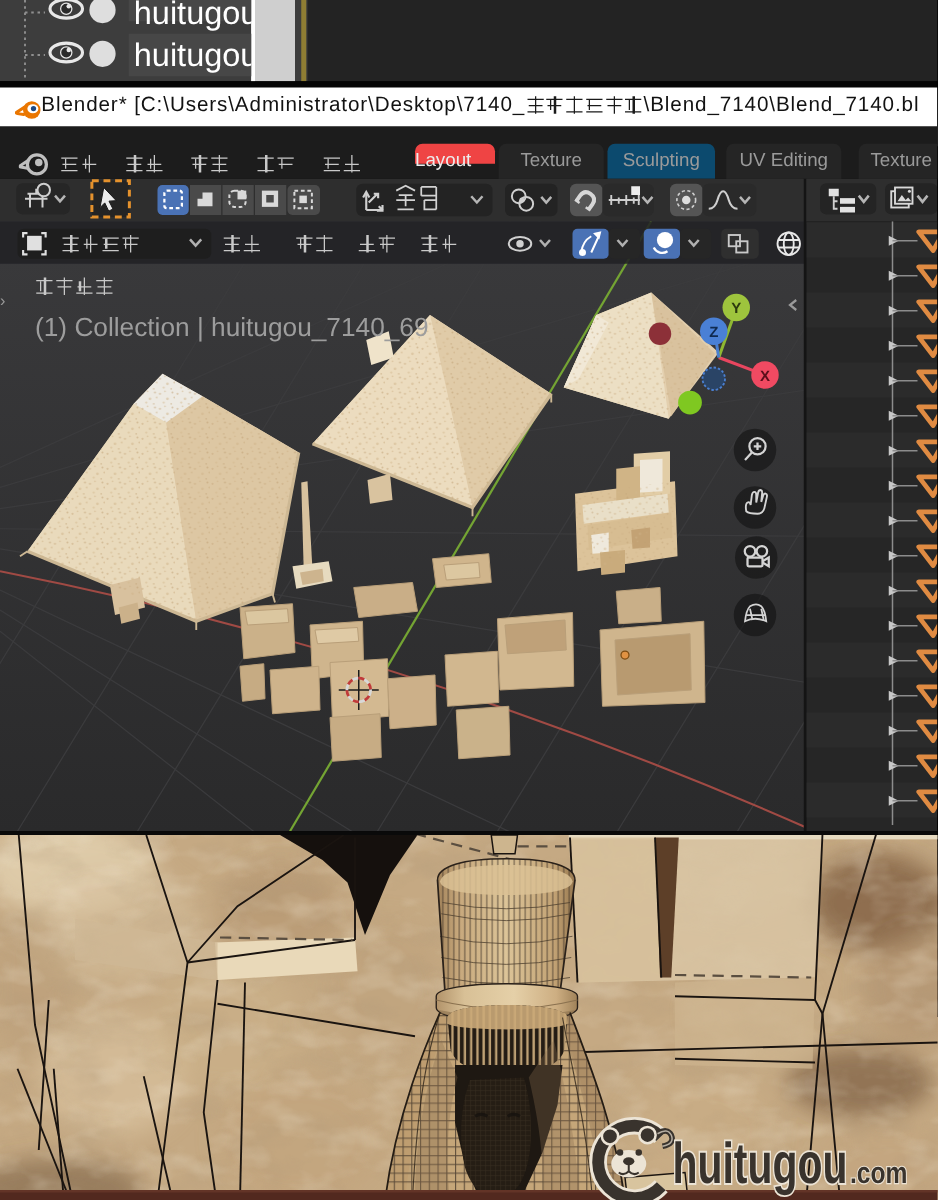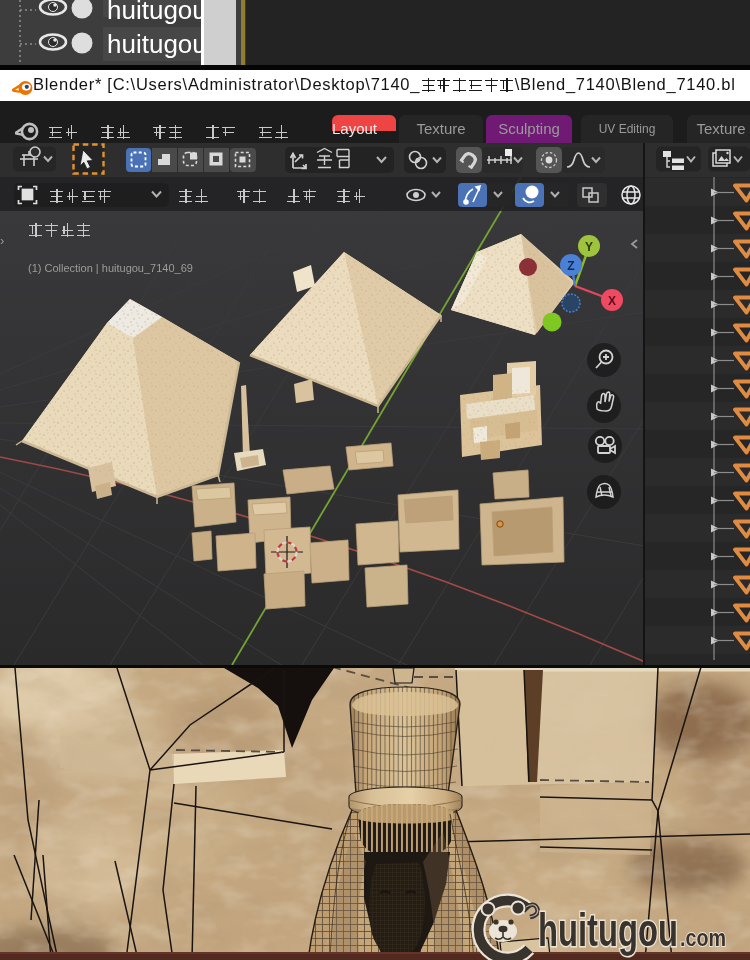--- a/index.html
+++ b/index.html
@@ -76,22 +76,22 @@
   </div>
   <div class="abs" style="left:205px;top:22px;">
     <span class="cn"><i class="h1"></i><i class="h3"></i><i class="v1"></i></span><span class="cn"><i class="h1"></i><i class="h2"></i><i class="v2"></i></span>
   </div>
   <div class="abs" style="left:258px;top:22px;">
     <span class="cn"><i class="h1"></i><i class="h2"></i><i class="h3"></i><i class="v2"></i></span><span class="cn"><i class="h2"></i><i class="h3"></i><i class="v1"></i></span>
   </div>
 
   <div class="abs" style="left:332px;top:14px;width:64px;height:16px;background:#ef4444;border-radius:6px 6px 0 0;color:#ececec;font-size:15px;text-align:left;line-height:28px;">Layout</div>
   <div class="abs" style="left:399px;top:14px;width:84px;height:28px;background:#252525;border-radius:6px 6px 0 0;color:#9a9a9a;font-size:15px;text-align:center;line-height:28px;">Texture</div>
-  <div class="abs" style="left:486px;top:14px;width:86px;height:28px;background:#701a75;border-radius:6px 6px 0 0;color:#9a9a9a;font-size:15px;text-align:center;line-height:28px;">Sculpting</div>
-  <div class="abs" style="left:581px;top:14px;width:92px;height:28px;background:#252525;border-radius:6px 6px 0 0;color:#9a9a9a;font-size:12px;text-align:center;line-height:28px;">UV Editing</div>
+  <div class="abs" style="left:486px;top:14px;width:86px;height:28px;background:#0c4a6e;border-radius:6px 6px 0 0;color:#9a9a9a;font-size:15px;text-align:center;line-height:28px;">Sculpting</div>
+  <div class="abs" style="left:581px;top:14px;width:92px;height:28px;background:#252525;border-radius:6px 6px 0 0;color:#9a9a9a;font-size:15px;text-align:center;line-height:28px;">UV Editing</div>
   <div class="abs" style="left:687px;top:14px;width:68px;height:28px;background:#252525;border-radius:6px 6px 0 0;color:#9a9a9a;font-size:15px;text-align:center;line-height:28px;">Texture Pa</div>
 </div>
 
 <div class="abs" style="left:0;top:143px;width:750px;height:34px;background:#2e2e2e;border-bottom:2px solid #161616;">
   <svg class="abs" style="left:0;top:0;" width="750" height="34">
 
     <rect x="13" y="3.5" width="43" height="25" rx="5" fill="#262626"></rect>
     <g stroke="#cfcfcf" stroke-width="1.6" fill="none">
       <path d="M20 16 H38"></path>
           <path d="M22 12 H36"></path>
@@ -384,21 +384,21 @@
       <span class="cn"><i class="h2"></i><i class="h3"></i><i class="v1"></i></span><span class="cn"><i class="h1"></i><i class="h2"></i><i class="v1"></i><i class="v2"></i></span>
     </div>
     <div class="abs" style="left:336px;top:10px;">
       <span class="cn"><i class="h1"></i><i class="h2"></i><i class="h3"></i><i class="v1"></i></span><span class="cn"><i class="h2"></i><i class="v1"></i><i class="v2"></i></span>
     </div>
   </div>
 
   <div class="abs" style="left:28px;top:44px;color:#c6c6c6;font-size:15px;">
     <span class="cn" style="vertical-align:-2px"><i class="h1"></i><i class="h3"></i><i class="v1"></i><i class="v2"></i></span><span class="cn" style="vertical-align:-2px"><i class="h1"></i><i class="h2"></i><i class="v1"></i></span><span class="cn" style="vertical-align:-2px"><i class="h2"></i><i class="h3"></i><i class="v1"></i><i class="v2"></i></span><span class="cn" style="vertical-align:-2px"><i class="h1"></i><i class="h2"></i><i class="h3"></i><i class="v1"></i></span>
   </div>
-  <div class="abs" style="left:28px;top:85px;color:#9d9d9d;font-size:11px;">(1) Collection | huitugou_7140_69</div>
+  <div class="abs" style="left:28px;top:74px;color:#9d9d9d;font-size:21px;">(1) Collection | huitugou_7140_69</div>
   <div class="abs" style="left:0;top:56px;color:#9a9a9a;font-size:13px;">›</div>
 </div>
 
 <div class="abs" style="left:645px;top:177px;width:105px;height:488px;background:#262626;">
   <svg class="abs" style="left:0;top:0;" width="105" height="488" viewBox="645 177 105 488">
     <g>
       <rect x="645" y="178" width="105" height="28" fill="#2b2b2b"></rect>
       <rect x="645" y="234" width="105" height="28" fill="#2b2b2b"></rect>
       <rect x="645" y="290" width="105" height="28" fill="#2b2b2b"></rect>
       <rect x="645" y="346" width="105" height="28" fill="#2b2b2b"></rect>

